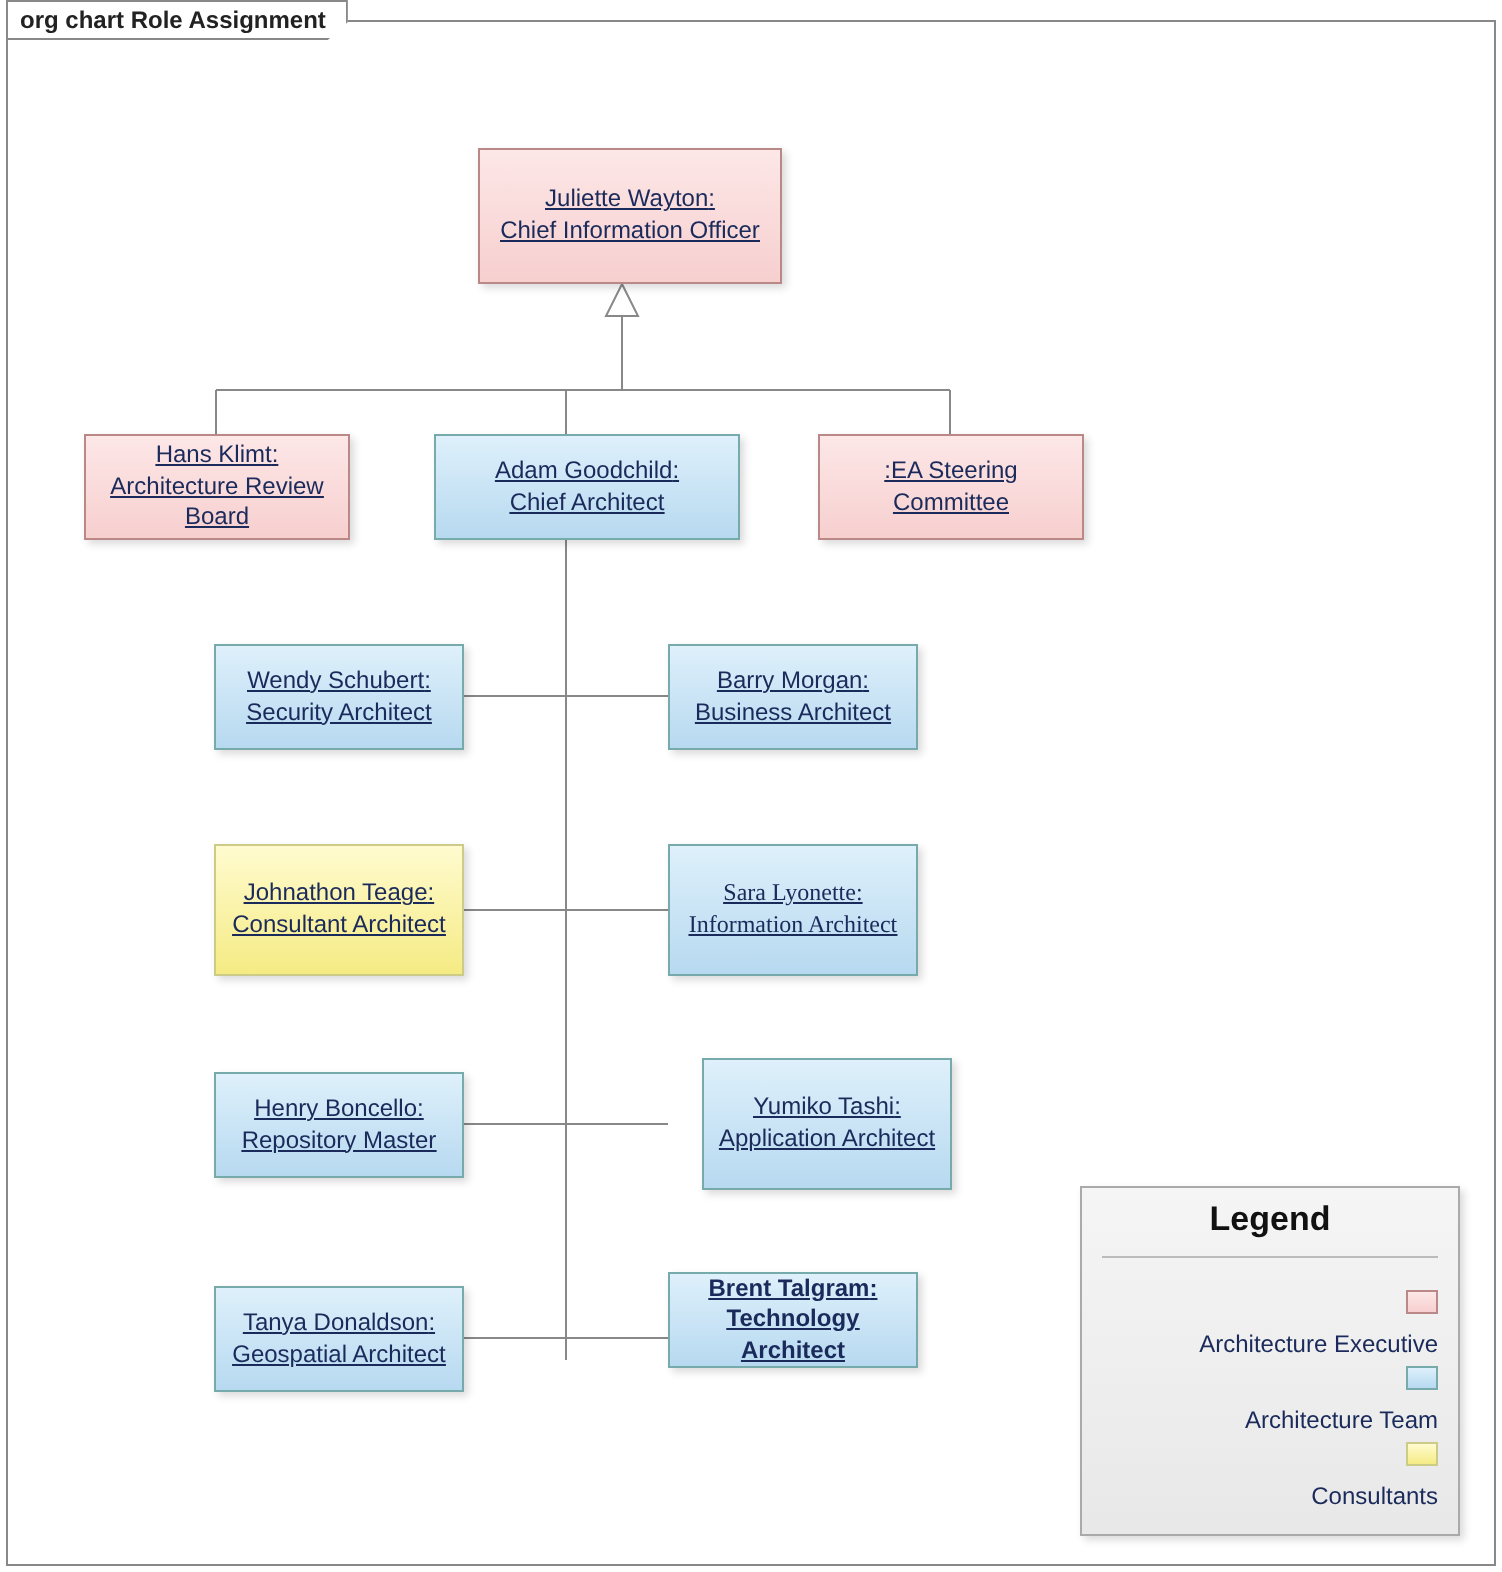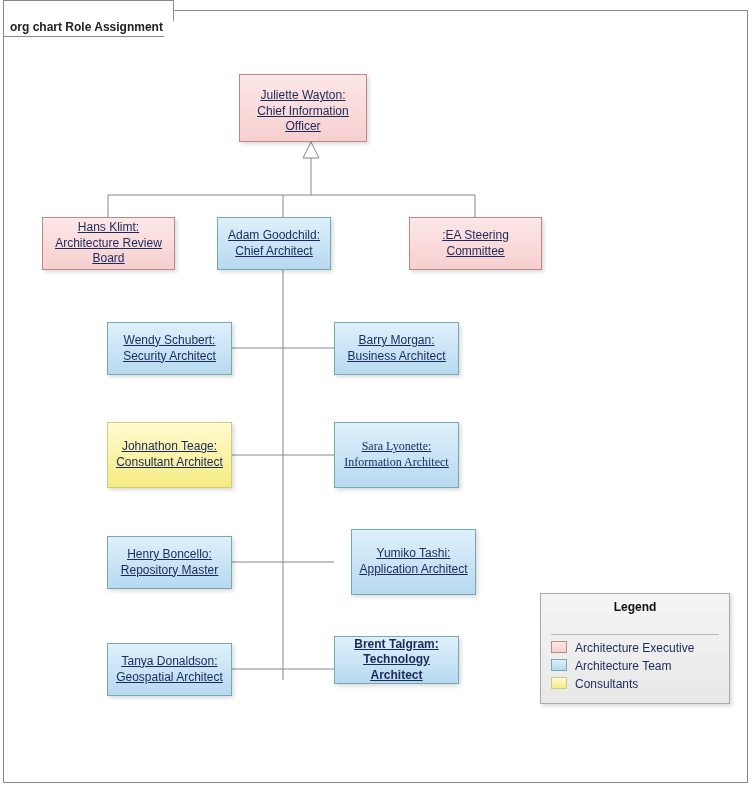--- a/index.html
+++ b/index.html
@@ -23,21 +23,21 @@
     right: 3px;
     bottom: 3px;
     border: 1px solid #888;
   }
   .frame-label-wrap {
     position: absolute;
     left: 3px;
     top: 0;
     background: #fff;
     border: 1px solid #888;
-    padding: 19px 10px 2px 6px;
+    padding: 2px 10px 2px 6px;
     font-weight: bold;
     font-size: 12px;
     color: #222;
     
     clip-path: polygon(0 0, 100% 0, 100% 55%, calc(100% - 10px) 100%, 0 100%);
   }
   svg.lines {
     position: absolute;
     left: 0;
     top: 0;
@@ -68,32 +68,33 @@
     position: absolute;
     border: 1px solid #aaa;
     background: linear-gradient(to bottom, #f5f5f5, #e8e8e8);
     box-sizing: border-box;
     padding: 6px 10px 8px 10px;
     box-shadow: 2px 2px 4px rgba(0,0,0,0.15);
   }
   .legend .legend-title {
     text-align: center;
     font-weight: bold;
-    font-size: 12px;
+    font-size: 17px;
     color: #111;
     border-bottom: 1px solid #bbb;
-    padding-bottom: 20px;
-    margin-bottom: 6px;
+    padding-bottom: 8px;
+    margin-bottom: 16px;
   }
   .legend .legend-row {
     display: flex;
-    align-items: flex-start;
+    align-items: flex-end;
     gap: 8px;
     margin: 4px 0;
     font-size: 12px;
+    flex-direction: column;
   }
   .legend .swatch {
     width: 16px;
     height: 12px;
     border: 1px solid;
     box-sizing: border-box;
   }
 </style>
 </head>
 <body>
@@ -119,28 +120,28 @@
 
       <line x1="283" y1="270" x2="283" y2="680"></line>
 
       <line x1="232" y1="348" x2="334" y2="348"></line>
       <line x1="232" y1="455" x2="334" y2="455"></line>
       <line x1="232" y1="562" x2="334" y2="562"></line>
       <line x1="232" y1="669" x2="334" y2="669"></line>
     </g>
   </svg>
 
-  <div class="node cat-exec" style="left:239px; top:74px; width:128px; height:68px;align-items:flex-end;">
+  <div class="node cat-exec" style="left:239px; top:74px; width:152px; height:68px;">
     <span><u>Juliette Wayton</u>:<br><u>Chief Information Officer</u></span>
   </div>
 
   <div class="node cat-exec" style="left:42px; top:217px; width:133px; height:53px;">
     <span><u>Hans Klimt</u>:<br><u>Architecture Review Board</u></span>
   </div>
-  <div class="node cat-team" style="left:217px; top:217px; width:114px; height:53px;">
+  <div class="node cat-team" style="left:217px; top:217px; width:153px; height:53px;">
     <span><u>Adam Goodchild</u>:<br><u>Chief Architect</u></span>
   </div>
   <div class="node cat-team" style="left:107px; top:322px; width:125px; height:53px;">
     <span><u>Wendy Schubert</u>:<br><u>Security Architect</u></span>
   </div>
 
   <div class="node cat-exec" style="left:409px; top:217px; width:133px; height:53px;">
     <span>:<u>EA Steering Committee</u></span>
   </div>
   <div class="node cat-team" style="left:334px; top:322px; width:125px; height:53px;">

